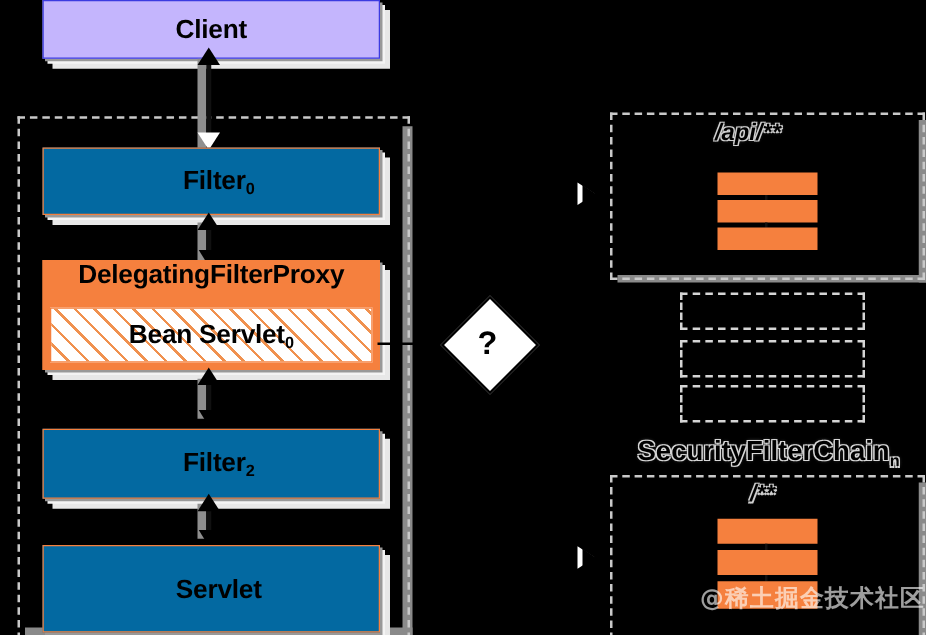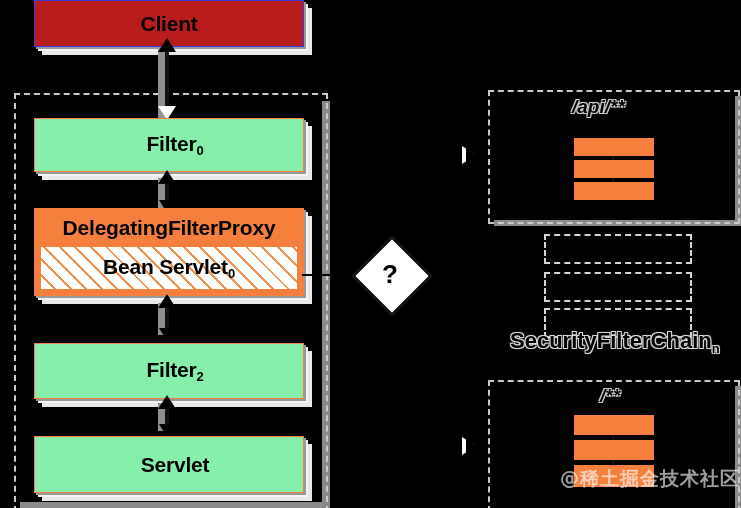--- a/index.html
+++ b/index.html
@@ -11,35 +11,35 @@
   .abs{position:absolute;box-sizing:border-box;}
 
   
   .stack{position:absolute;}
   .stack .lyr3{position:absolute;left:8px;top:8px;right:-8px;bottom:-8px;background:#e8e8e8;}
   .stack .lyr2{position:absolute;left:4px;top:4px;right:-4px;bottom:-4px;background:#f4f4f4;}
   .stack .lyr1{position:absolute;left:2px;top:2px;right:-2px;bottom:-2px;background:#999999;}
   .stack .face{position:absolute;left:0;top:0;right:0;bottom:0;
       display:flex;align-items:center;justify-content:center;}
 
-  .orange .face{background:#86efac;border:1px solid #f5803e;padding-left:12px;}
-  .purple .face{background:#b91c1c;border:1.5px solid #3b3be0;}
+  .orange .face{background:#0369a1;border:1px solid #f5803e;padding-left:12px;}
+  .purple .face{background:#c4b5fd;border:1.5px solid #3b3be0;}
 
   .boxlabel{font-size:21px;font-weight:bold;color:#000;line-height:1;
             white-space:nowrap;letter-spacing:-.2px;}
   .boxlabel sub{font-size:13px;font-weight:bold;vertical-align:-4px;}
 
   
   .dfp{position:absolute;}
   .dfp .lyr3{position:absolute;left:8px;top:8px;right:-8px;bottom:-8px;background:#e8e8e8;}
   .dfp .lyr2{position:absolute;left:4px;top:4px;right:-4px;bottom:-4px;background:#f4f4f4;}
   .dfp .lyr1{position:absolute;left:2px;top:2px;right:-2px;bottom:-2px;background:#999999;}
   .dfp .face{position:absolute;left:0;top:0;right:0;bottom:0;background:#f5803e;
              border:1px solid #f5803e;}
-  .dfp .titlerow{height:36px;display:flex;align-items:center;justify-content:center;}
+  .dfp .titlerow{height:36px;display:flex;justify-content:center;}
   .hatch{position:absolute;left:5px;right:5px;bottom:5px;height:42px;
          background:#ffffff;border:1px solid #f5803e;
          display:flex;align-items:center;justify-content:center;}
   .hatch .hz{position:absolute;inset:0;
        background:repeating-linear-gradient(45deg,
          rgba(245,128,62,0) 0px, rgba(245,128,62,0) 9px,
          #f0914f 9px, #f0914f 11px);}
   .hatch .boxlabel{position:relative;z-index:2;}
 
   
@@ -169,21 +169,21 @@
     <div class="face">
       <span class="boxlabel"><span>Filter</span><sub>2</sub></span>
     </div>
   </div>
 
   <div class="vstem" style="left:158px;top:403px;width:7px;height:28px;"></div>
   <div class="vstem-dark" style="left:165px;top:403px;height:28px;"></div>
   <div class="arrowUp" style="left:158px;top:395px;"></div>
   <div class="arrowDownSolid" style="left:159px;top:424px;"></div>
 
-  <div class="stack orange abs" style="left:34px;top:436px;width:270px;height:57px;">
+  <div class="stack orange abs" style="left:34px;top:436px;width:270px;height:70px;">
     <div class="lyr3"></div>
     <div class="lyr2"></div>
     <div class="lyr1"></div>
     <div class="face">
       <span class="boxlabel">Servlet</span>
     </div>
   </div>
 
   <div class="hline" style="left:302px;top:274px;width:52px;"></div>
   <div class="arrowRight" style="left:348px;top:267px;"></div>
@@ -218,21 +218,21 @@
   <div class="emptyrow" style="left:544px;top:234px;width:144px;height:26px;">
       <div class="sh"></div>
     </div>
   <div class="emptyrow" style="left:544px;top:272px;width:144px;height:26px;">
       <div class="sh"></div>
     </div>
   <div class="emptyrow" style="left:544px;top:308px;width:144px;height:26px;">
       <div class="sh"></div>
     </div>
 
-  <div class="outlabel" style="left:490px;top:328px;padding-left:20px;"><span>SecurityFilterChain</span><sub>n</sub></div>
+  <div class="outlabel" style="left:490px;top:348px;padding-left:20px;"><span>SecurityFilterChain</span><sub>n</sub></div>
 
   <div class="dashshadow" style="left:735px;top:386px;width:6px;height:122px;"></div>
   <div class="dashbox" style="left:488px;top:380px;width:248px;height:128px;"></div>
 
   <div class="patlabel" style="left:600px;top:385px;">/**</div>
 
   <div class="arrowRightW" style="left:462px;top:437px;"></div>
   <div class="arrowRight" style="left:466px;top:439px;"></div>
 
   <div class="minigroup" style="left:574px;top:415px;width:84px;height:72px;">

